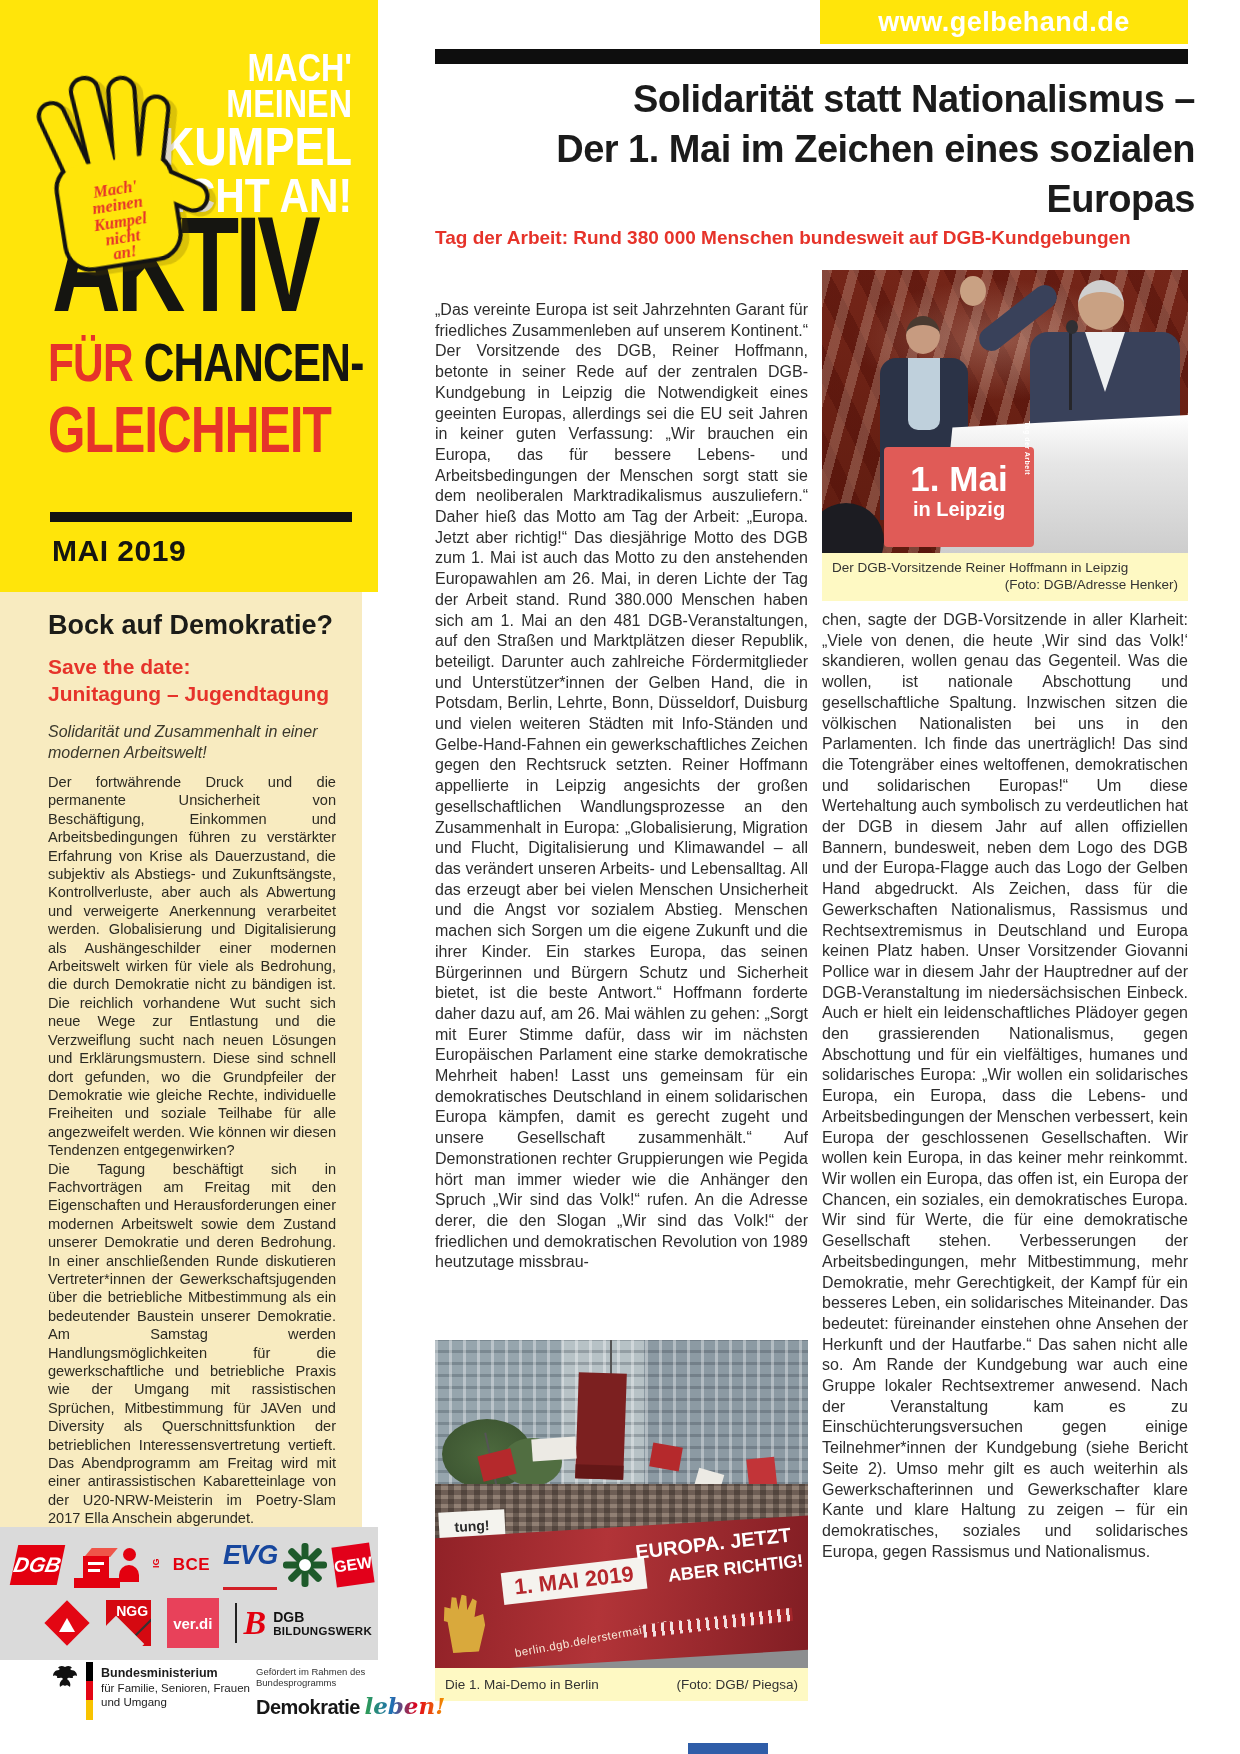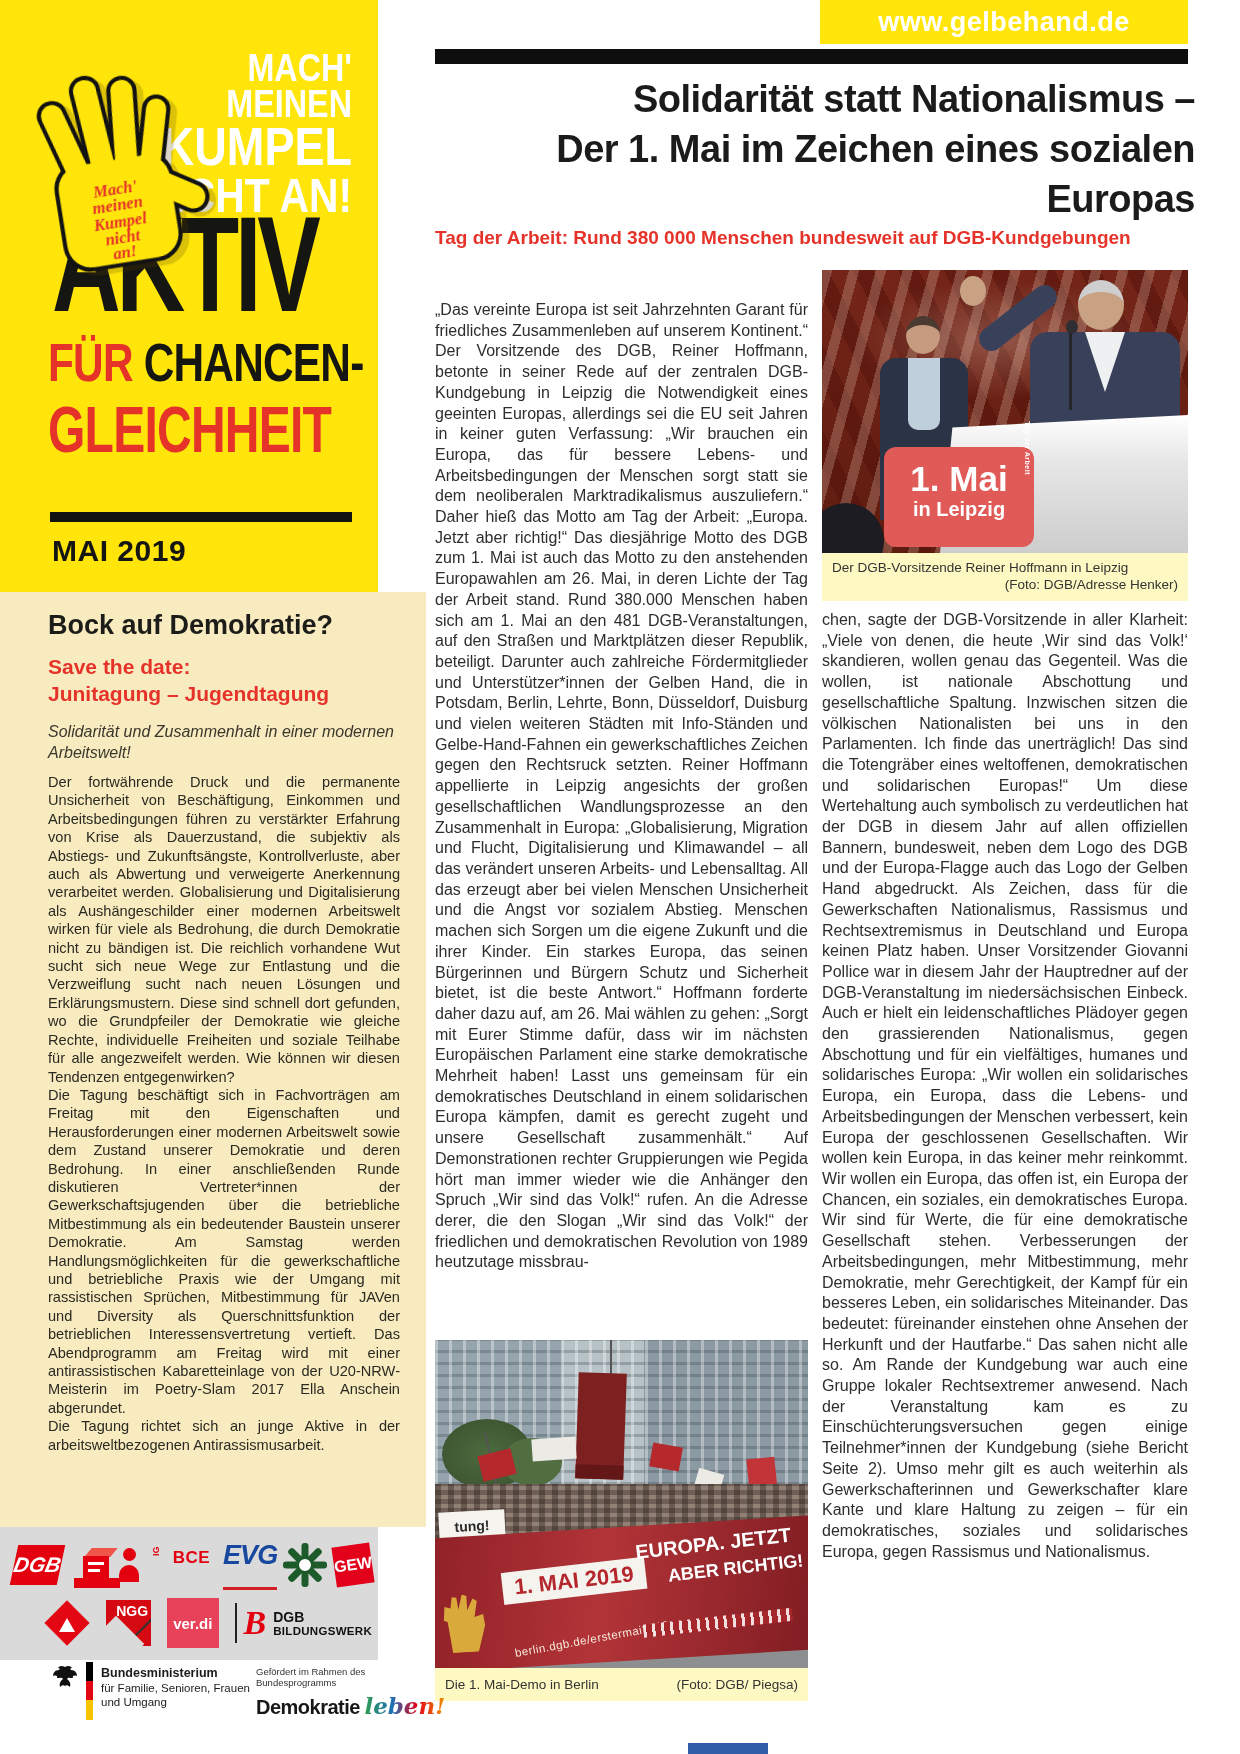--- a/index.html
+++ b/index.html
@@ -70,21 +70,21 @@
                  border-top:12px solid #cfcfcf;box-sizing:border-box;}
   .speaker .torso{width:150px;height:160px;background:#39415a;border-radius:18px 18px 0 0;margin-top:2px;}
   .speaker .shirt{width:40px;height:60px;background:#eef0f2;margin:0 auto;
                   clip-path:polygon(0 0,100% 0,50% 100%);}
   .mic-stand{position:absolute;right:116px;top:62px;width:3px;height:78px;background:#26262a;}
   .mic-head{position:absolute;right:110px;top:50px;width:12px;height:14px;border-radius:50%;background:#2f2f33;}
   .podium{position:absolute;left:118px;bottom:0;width:248px;height:138px;
           background:linear-gradient(180deg,#ffffff,#e6e6e6 35%,#cdcdcd);
           clip-path:polygon(5% 9%,100% 0,100% 100%,0 100%);}
   .podium-sign{position:absolute;left:62px;bottom:6px;width:150px;height:100px;background:#e05b57;
-               border-radius:12px;color:#fff;text-align:center;box-sizing:border-box;padding-top:14px;}
+               border-radius:4px;color:#fff;text-align:center;box-sizing:border-box;padding-top:14px;}
   .podium-sign .big{font-size:35px;font-weight:900;line-height:1;}
   .podium-sign .small{font-size:20px;font-weight:800;line-height:1.3;}
   .podium-sign .side{position:absolute;right:3px;top:28px;font-size:7px;font-weight:bold;
                      transform:rotate(90deg);transform-origin:right top;letter-spacing:.5px;}
   .ph1-crowd{position:absolute;left:-14px;bottom:-26px;width:76px;height:76px;border-radius:50%;background:#1c1c22;}
 
   
   .photo2{position:absolute;left:435px;top:1340px;width:373px;height:328px;overflow:hidden;background:#d7dee0;}
   .ph2-buildings{position:absolute;left:0;top:0;width:100%;height:48%;
       background:
@@ -126,42 +126,42 @@
   .banner-t2{position:absolute;left:62%;top:28%;color:#fff;font-size:18px;font-weight:900;
              transform:rotate(-3deg);white-space:nowrap;}
   .banner-url{position:absolute;left:22%;bottom:14%;color:#f7e9d8;font-size:11.5px;
               transform:rotate(-7deg);letter-spacing:.5px;}
   .banner-strip{position:absolute;left:55%;bottom:20%;width:150px;height:13px;background:#a5262b;
       background-image:repeating-linear-gradient(90deg,rgba(255,255,255,.85) 0 3px,rgba(0,0,0,0) 3px 9px);
       transform:rotate(-3deg);}
   .ph2-street{position:absolute;left:0;bottom:0;width:100%;height:7%;background:#8c8e90;}
 
   
-  .sidebar-article{position:absolute;left:0;top:592px;width:426px;height:935px;background:#F8EBC0;
+  .sidebar-article{position:absolute;left:0;top:592px;width:362px;height:935px;background:#F8EBC0;
                    box-sizing:border-box;padding:18px 26px 3px 48px;overflow:hidden;color:#2b2a22;}
   .sa-title{font-size:27px;font-weight:800;color:#1c1c18;}
   .sa-red{margin-top:12px;color:#E6332A;font-size:21px;font-weight:800;line-height:27px;}
   .sa-lead{margin-top:14px;font-style:italic;font-size:16px;line-height:21px;color:#3a382c;}
   .sa-body p{margin:10px 0 0 0;font-size:14.6px;line-height:18.4px;text-align:justify;hyphens:auto;}
   .sa-body p + p{margin-top:0;}
 
   
   .logo-strip{position:absolute;left:0;top:1527px;width:378px;height:133px;background:#DADADA;
               box-sizing:border-box;padding:10px 6px 0 14px;overflow:hidden;}
   .lrow{display:flex;align-items:center;gap:13px;height:56px;}
   .lrow2{margin-top:2px;padding-left:30px;gap:16px;}
   .logo-dgb{width:66px;height:40px;background:#E3000F;transform:skewX(-12deg);display:flex;
             align-items:center;justify-content:center;color:#fff;font-weight:900;font-style:italic;font-size:21px;}
   .logo-igbau{position:relative;width:46px;height:46px;}
   .logo-igbau .base{position:absolute;bottom:0;left:0;width:46px;height:10px;background:#E3000F;}
   .logo-igbau .front{position:absolute;left:9px;top:14px;width:26px;height:22px;background:#E3000F;}
   .logo-igbau .top{position:absolute;left:14px;top:6px;width:26px;height:9px;background:#ef5549;transform:skewX(-40deg);}
   .logo-igbau .dash{position:absolute;left:14px;top:20px;width:16px;height:3px;background:#fff;}
   .logo-igbau .dash2{position:absolute;left:14px;top:27px;width:12px;height:3px;background:#fff;}
-  .logo-igbce{display:flex;align-items:flex-start;gap:12px;color:#E3000F;}
+  .logo-igbce{display:flex;align-items:center;gap:12px;color:#E3000F;}
   .logo-igbce .person{position:relative;width:20px;height:34px;}
   .logo-igbce .person .h{position:absolute;left:4px;top:0;width:13px;height:13px;border-radius:50%;background:#E3000F;}
   .logo-igbce .person .b{position:absolute;left:0;bottom:0;width:20px;height:17px;border-radius:10px 10px 0 0;background:#E3000F;}
   .logo-igbce .ig{font-size:9px;font-weight:bold;transform:rotate(-90deg) translateX(2px);width:10px;}
   .logo-igbce .bce{font-size:17px;font-weight:900;letter-spacing:.5px;}
   .logo-evg{color:#17479E;font-size:27px;font-weight:900;font-style:italic;letter-spacing:-1px;
             border-bottom:3px solid #d21f26;padding-bottom:16px;}
   .logo-gdp{position:relative;width:44px;height:44px;}
   .logo-gdp .bar{position:absolute;left:50%;top:50%;width:7px;height:44px;background:#1E5B2B;border-radius:3px;}
   .logo-gdp .b0{transform:translate(-50%,-50%) rotate(0deg);}

